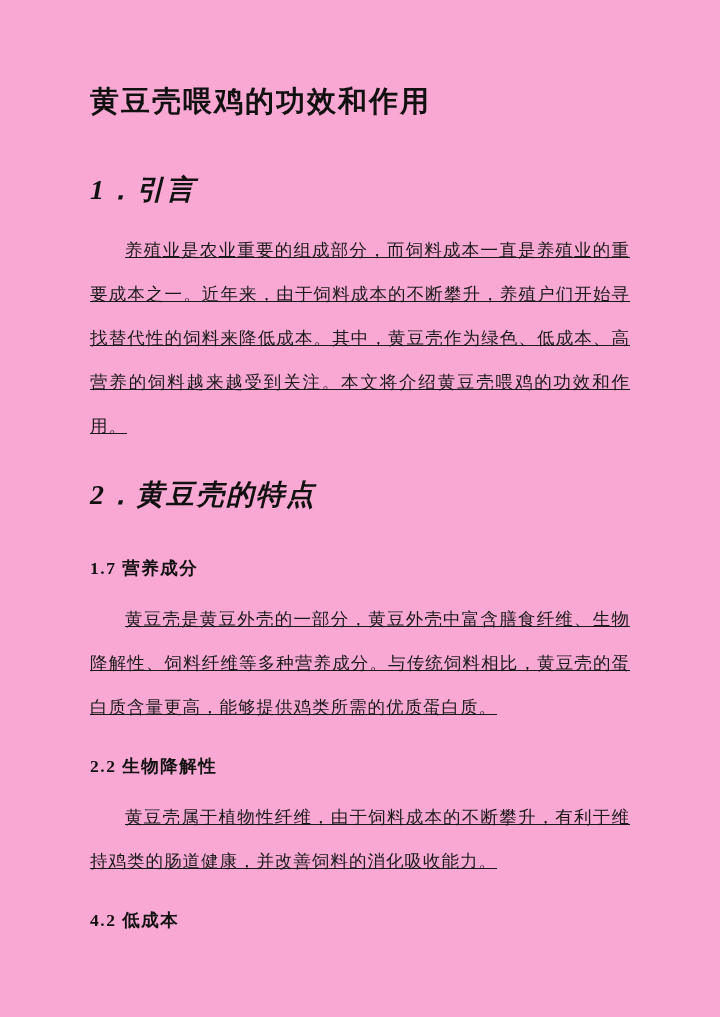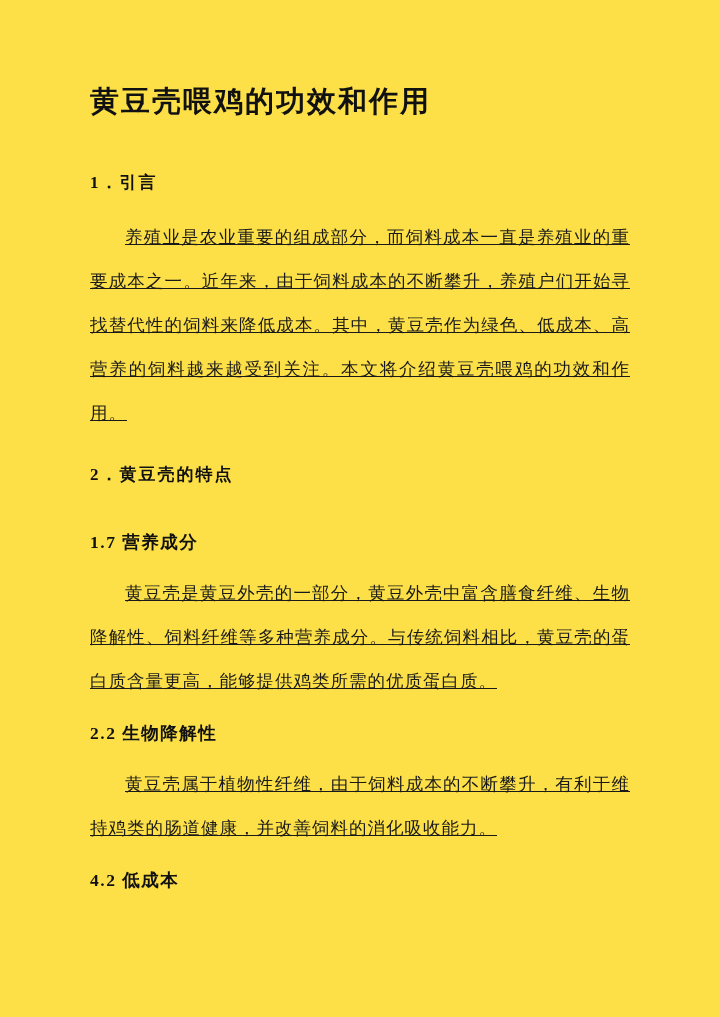--- a/index.html
+++ b/index.html
@@ -10,37 +10,38 @@
     background: #ffffff;
     overflow: hidden;
     font-family: "Liberation Serif", "DejaVu Serif", serif;
     color: #111111;
   }
   .page {
     box-sizing: border-box;
     width: 720px;
     height: 1017px;
     padding: 84px 90px 0 90px;
-    background: #fde047;
+    background: #f9a8d4;
   }
 
   
   .doc-title {
     font-size: 29px;
     font-weight: bold;
     letter-spacing: 2px;
     line-height: 1.2;
     margin: 0;
   }
   .section-heading {
-    font-size: 17px;
+    font-size: 28px;
     font-weight: bold;
     letter-spacing: 2px;
     line-height: 1.2;
     margin: 0;
+    font-style: italic;
   }
   .subsection-heading {
     font-size: 17.5px;
     font-weight: bold;
     letter-spacing: 1.5px;
     line-height: 1.2;
     margin: 0;
   }
   .para {
     font-size: 17.5px;
@@ -52,21 +53,21 @@
     color: #1a1a1a;
     text-decoration: underline;
   }
 
   
   .mt-title-to-h1   { margin-top: 54px; }
   .mt-h1-to-para    { margin-top: 22px; }
   .mt-para-to-h1    { margin-top: 30px; }
   .mt-h1-to-h2      { margin-top: 46px; }
   .mt-h2-to-para    { margin-top: 18px; }
-  .mt-para-to-h2    { margin-top: 20px; }
+  .mt-para-to-h2    { margin-top: 27px; }
 </style>
 </head>
 <body>
 
 <div class="page">
 
   <h1 class="doc-title">黄豆壳喂鸡的功效和作用</h1>
 
   <h2 class="section-heading mt-title-to-h1">1．引言</h2>
 

